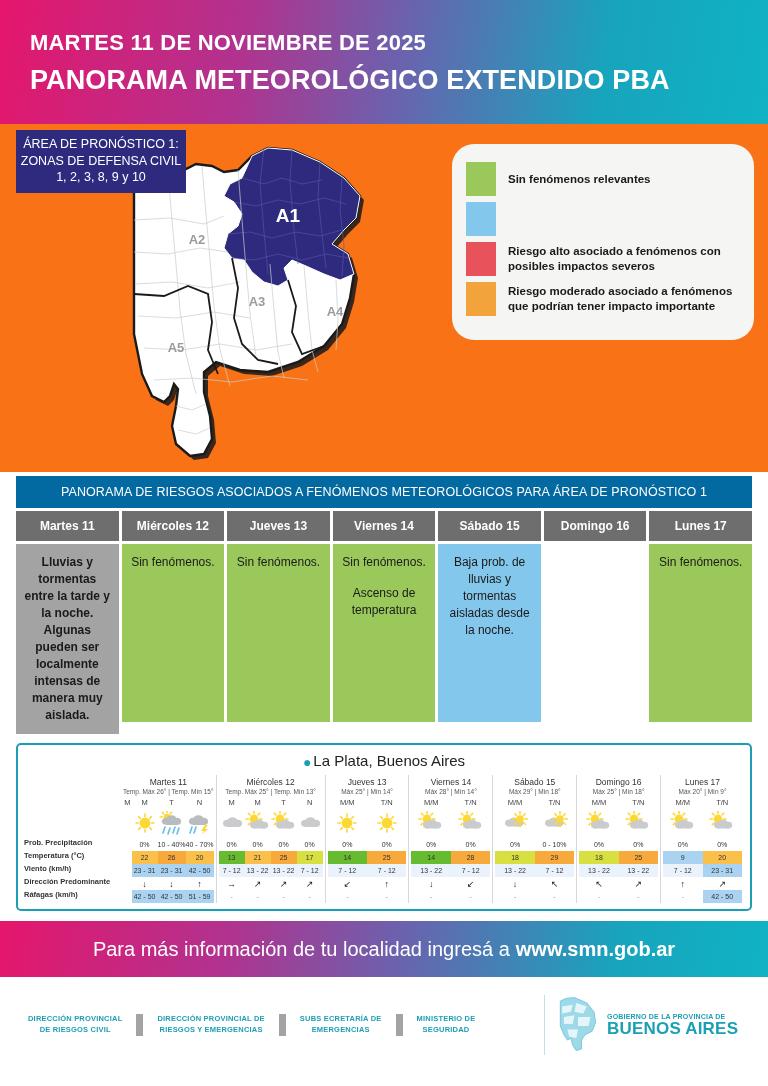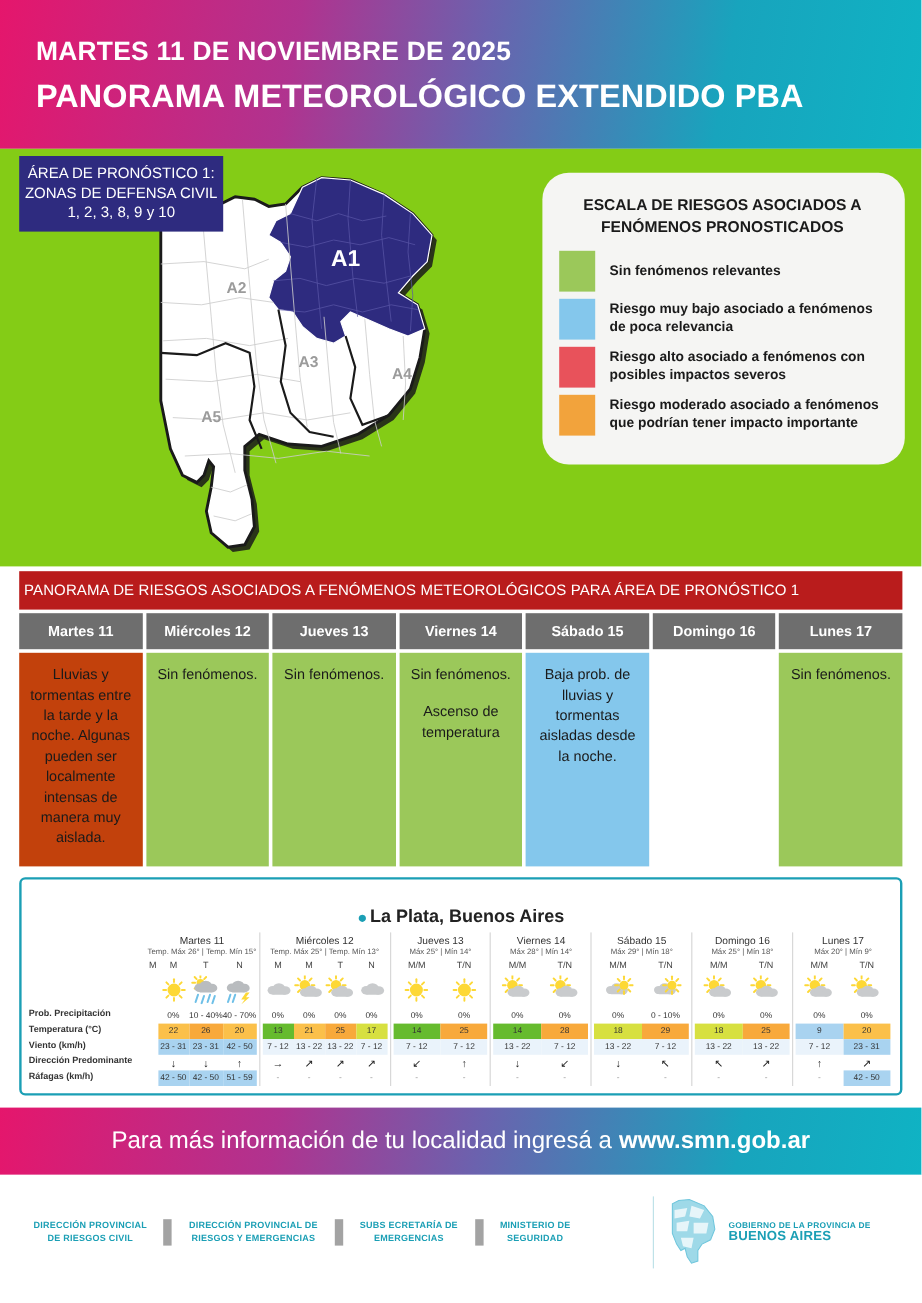--- a/index.html
+++ b/index.html
@@ -30,21 +30,21 @@
     font-weight: bold;
     letter-spacing: 0.1px;
     margin-top: 9px;
     line-height: 1.15;
   }
 
   
   .map-section {
     position: relative;
     height: 348px;
-    background: #84cc16;
+    background: #f97316;
   }
   .area-badge {
     position: absolute;
     left: 16px; top: 6px;
     width: 170px;
     background: #2e2b7f;
     color: #ffffff;
     text-align: center;
     padding: 6px 4px 7px 4px;
     font-size: 12.5px;
@@ -108,22 +108,23 @@
     display: flex;
     align-items: center;
   }
 
   
   .panorama {
     margin: 4px 16px 0 16px;
     width: 736px;
   }
   .panorama-title {
-    background: #b91c1c;
+    background: #0369a1;
     color: #ffffff;
+    text-align: center;
     font-size: 12.5px;
     padding: 9px 4px;
     letter-spacing: 0.1px;
   }
   .panorama-table {
     display: flex;
     width: 100%;
     margin-top: 3px;
   }
   .pcol {
@@ -164,23 +165,23 @@
   .smn-bar {
     background: #1b9fb5;
     color: #ffffff;
     text-align: center;
     font-size: 11.5px;
     padding: 6px 4px;
   }
   .smn-loc {
     text-align: center;
     font-size: 15px;
-    font-weight: bold;
+    font-weight: normal;
     color: #222222;
-    padding: 22px 0 5px 0;
+    padding: 7px 0 5px 0;
   }
   .pin {
     display: inline-block;
     color: #1b9fb5;
     font-size: 14px;
     vertical-align: -1px;
     margin-right: 2px;
   }
 
   .grid {
@@ -317,21 +318,21 @@
     padding-left: 10px;
   }
   .gob-text { margin-left: 6px; }
   .gob-top {
     font-size: 7px;
     font-weight: bold;
     color: #1b9fb5;
     letter-spacing: 0.2px;
   }
   .gob-main {
-    font-size: 11px;
+    font-size: 17px;
     font-weight: bold;
     color: #1b9fb5;
     letter-spacing: 0.2px;
     line-height: 1.05;
   }
 </style>
 </head>
 <body>
 
 <div class="header">
@@ -394,51 +395,46 @@
 
       <text class="zone-label-a1" x="196" y="88" text-anchor="middle">A1</text>
       <text class="zone-label" x="105" y="110" text-anchor="middle">A2</text>
       <text class="zone-label" x="165" y="172" text-anchor="middle">A3</text>
       <text class="zone-label" x="243" y="182" text-anchor="middle">A4</text>
       <text class="zone-label" x="84" y="218" text-anchor="middle">A5</text>
     </svg>
   </div>
 
   <div class="risk-card">
-    <div class="risk-title">
-      <div>ESCALA DE RIESGOS ASOCIADOS A</div>
-      <div>FENÓMENOS PRONOSTICADOS</div>
-    </div>
     <div id="risk-rows">
         <div class="risk-row">
           <div class="risk-swatch" style="background: rgb(155, 200, 90);"></div>
           <div class="risk-text">Sin fenómenos relevantes</div>
         </div>
         <div class="risk-row">
           <div class="risk-swatch" style="background: rgb(132, 199, 236);"></div>
-          <div class="risk-text">Riesgo muy bajo asociado a fenómenos de poca relevancia</div>
         </div>
         <div class="risk-row">
           <div class="risk-swatch" style="background: rgb(232, 82, 91);"></div>
           <div class="risk-text">Riesgo alto asociado a fenómenos con posibles impactos severos</div>
         </div>
         <div class="risk-row">
           <div class="risk-swatch" style="background: rgb(242, 163, 60);"></div>
           <div class="risk-text">Riesgo moderado asociado a fenómenos que podrían tener impacto importante</div>
         </div>
       </div>
   </div>
 </div>
 
 <div class="panorama">
   <div class="panorama-title">PANORAMA DE RIESGOS ASOCIADOS A FENÓMENOS METEOROLÓGICOS PARA ÁREA DE PRONÓSTICO 1</div>
   <div class="panorama-table" id="panorama-cols">
       <div class="pcol">
         <div class="pcol-head">Martes 11</div>
-        <div class="pcol-body" style="background: #c2410c;">
+        <div class="pcol-body" style="background: #a3a3a3; font-weight: bold;">
           <p>Lluvias y tormentas entre la tarde y la noche. Algunas pueden ser localmente intensas de manera muy aislada.</p>
         </div>
       </div>
       <div class="pcol">
         <div class="pcol-head">Miércoles 12</div>
         <div class="pcol-body" style="background: rgb(155, 200, 90);">
           <p>Sin fenómenos.</p>
         </div>
       </div>
       <div class="pcol">

